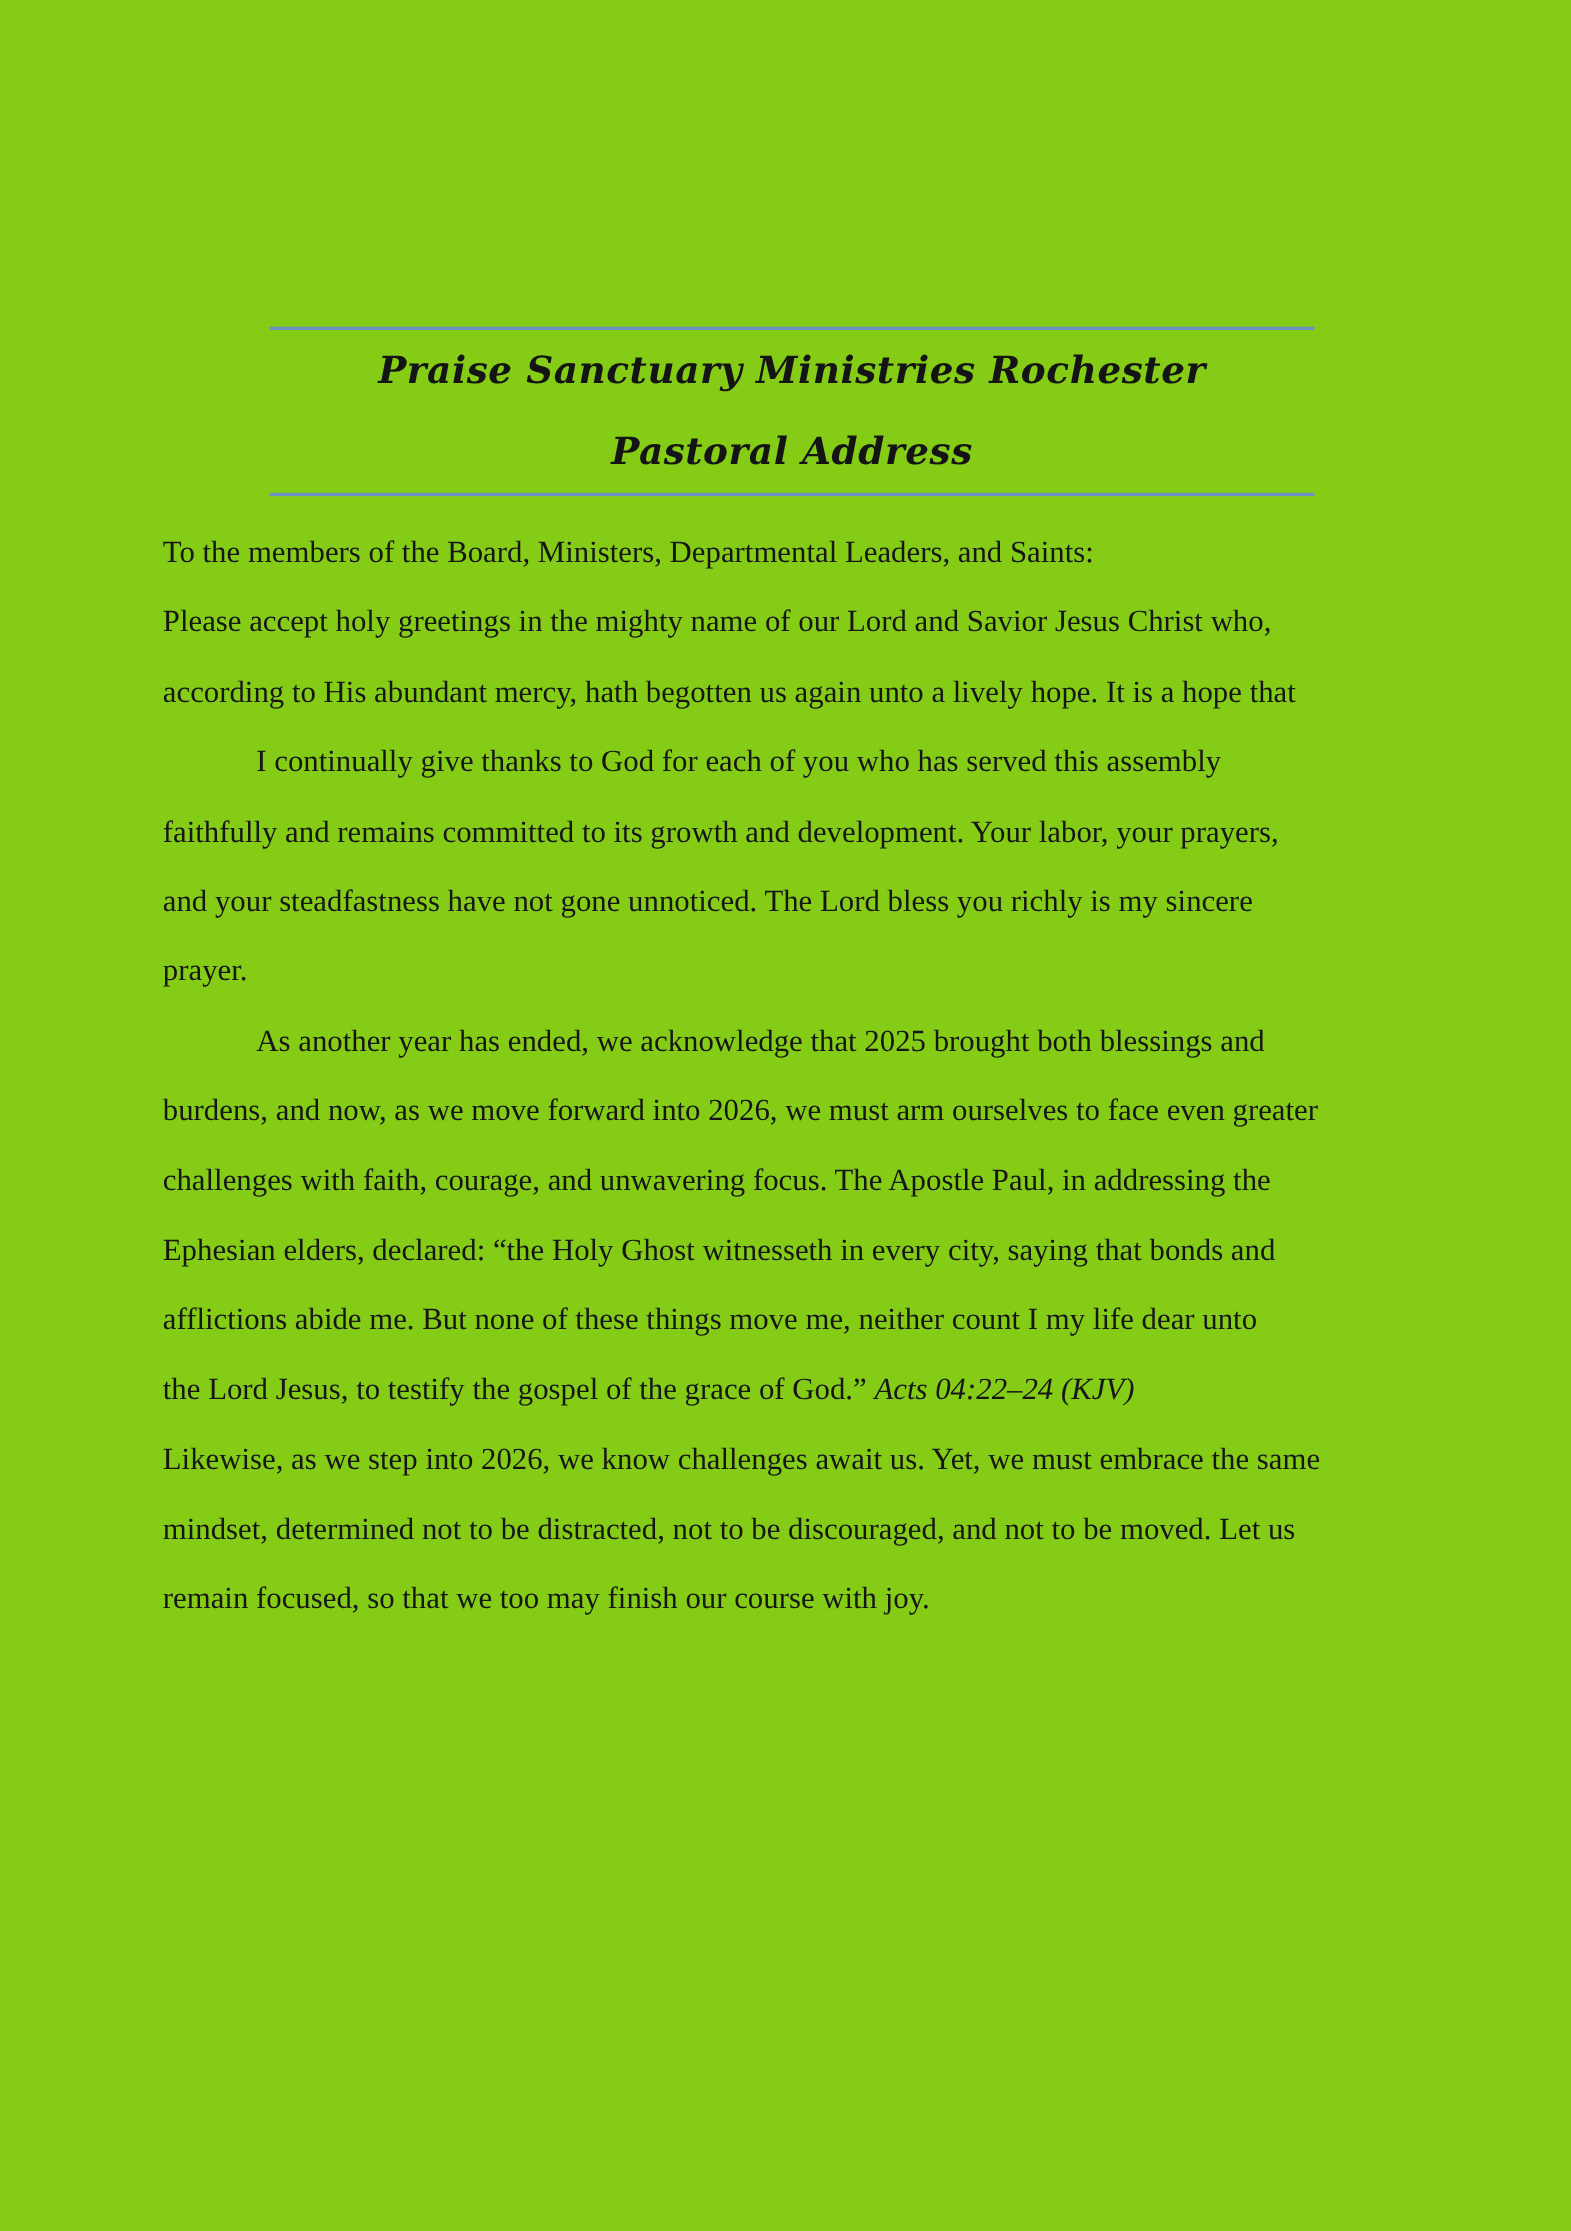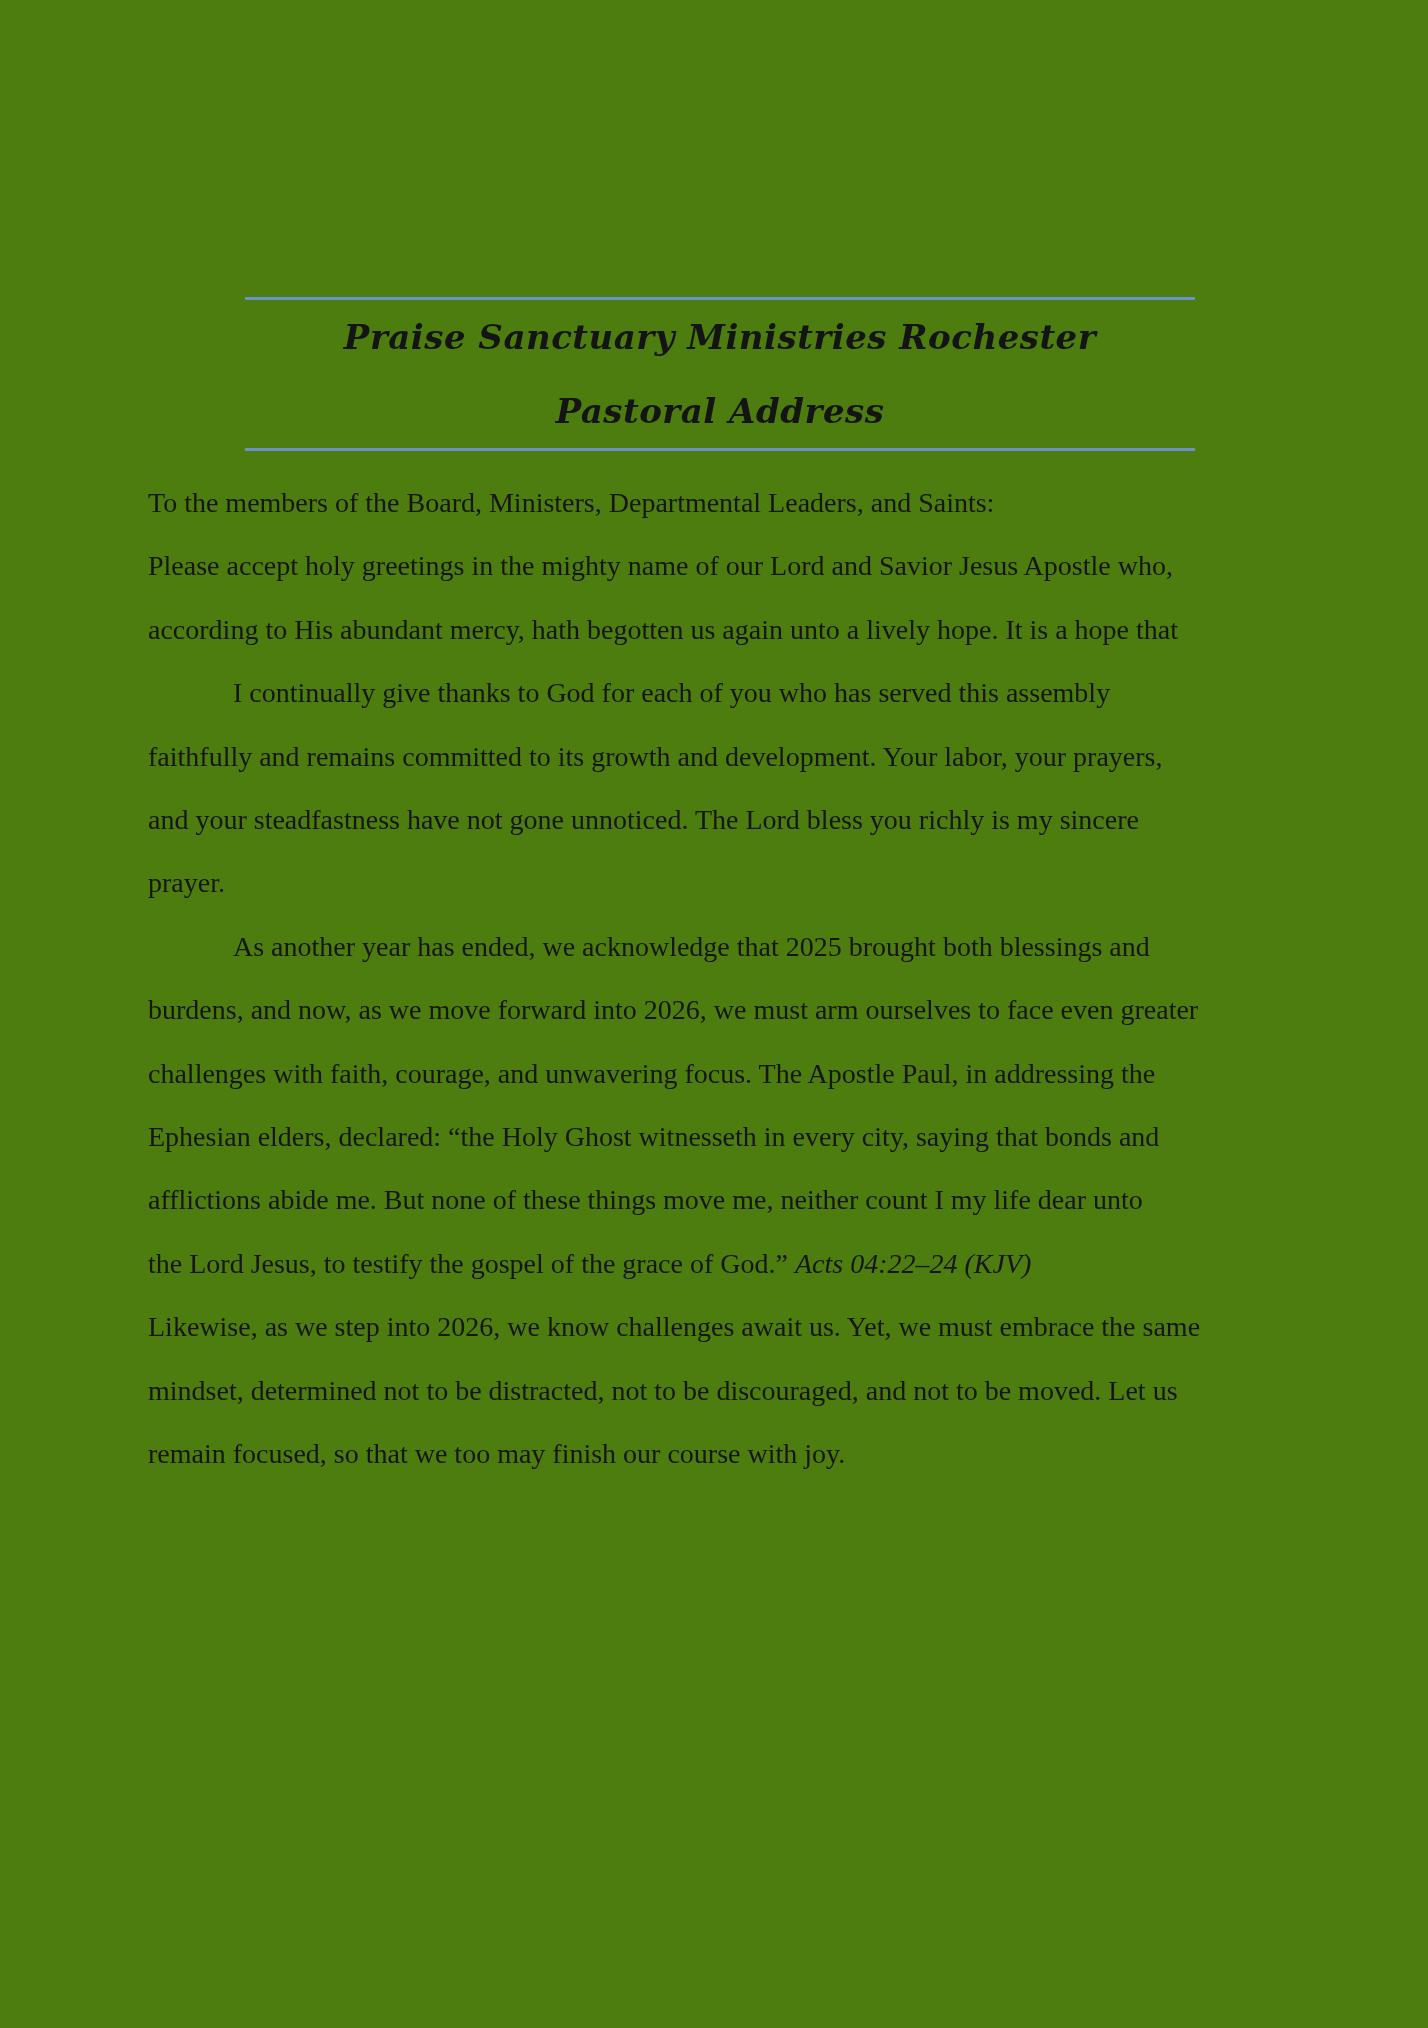--- a/index.html
+++ b/index.html
@@ -11,21 +11,21 @@
     width: 1428px;
     height: 2028px;
     position: relative;
     font-family: "Liberation Serif", serif;
     color: #161616;
     overflow: hidden;
   }
   .page {
     position: absolute;
     inset: 0;
-    background: #4d7c0f;
+    background: #84cc16;
   }
   .title-block {
     position: absolute;
     left: 245px;
     top: 297px;
     width: 950px;
     text-align: center;
   }
   .rule {
     height: 3px;
@@ -69,21 +69,21 @@
 
   <div class="title-block">
     <div class="rule" style="background: rgb(108, 146, 196);"></div>
     <h1>Praise Sanctuary Ministries Rochester</h1>
     <h2>Pastoral Address</h2>
     <div class="rule" style="background: rgb(108, 146, 196);"></div>
   </div>
 
   <div class="body-text">
     <div class="line">To the members of the Board, Ministers, Departmental Leaders, and Saints:</div>
-    <div class="line">Please accept holy greetings in the mighty name of our Lord and Savior Jesus Apostle who,</div>
+    <div class="line">Please accept holy greetings in the mighty name of our Lord and Savior Jesus Christ who,</div>
     <div class="line">according to His abundant mercy, hath begotten us again unto a lively hope. It is a hope that</div>
     <div class="line indent">I continually give thanks to God for each of you who has served this assembly</div>
     <div class="line">faithfully and remains committed to its growth and development. Your labor, your prayers,</div>
     <div class="line">and your steadfastness have not gone unnoticed. The Lord bless you richly is my sincere</div>
     <div class="line">prayer.</div>
     <div class="line indent">As another year has ended, we acknowledge that 2025 brought both blessings and</div>
     <div class="line">burdens, and now, as we move forward into 2026, we must arm ourselves to face even greater</div>
     <div class="line">challenges with faith, courage, and unwavering focus. The Apostle Paul, in addressing the</div>
     <div class="line">Ephesian elders, declared: “the Holy Ghost witnesseth in every city, saying that bonds and</div>
     <div class="line">afflictions abide me. But none of these things move me, neither count I my life dear unto</div>

